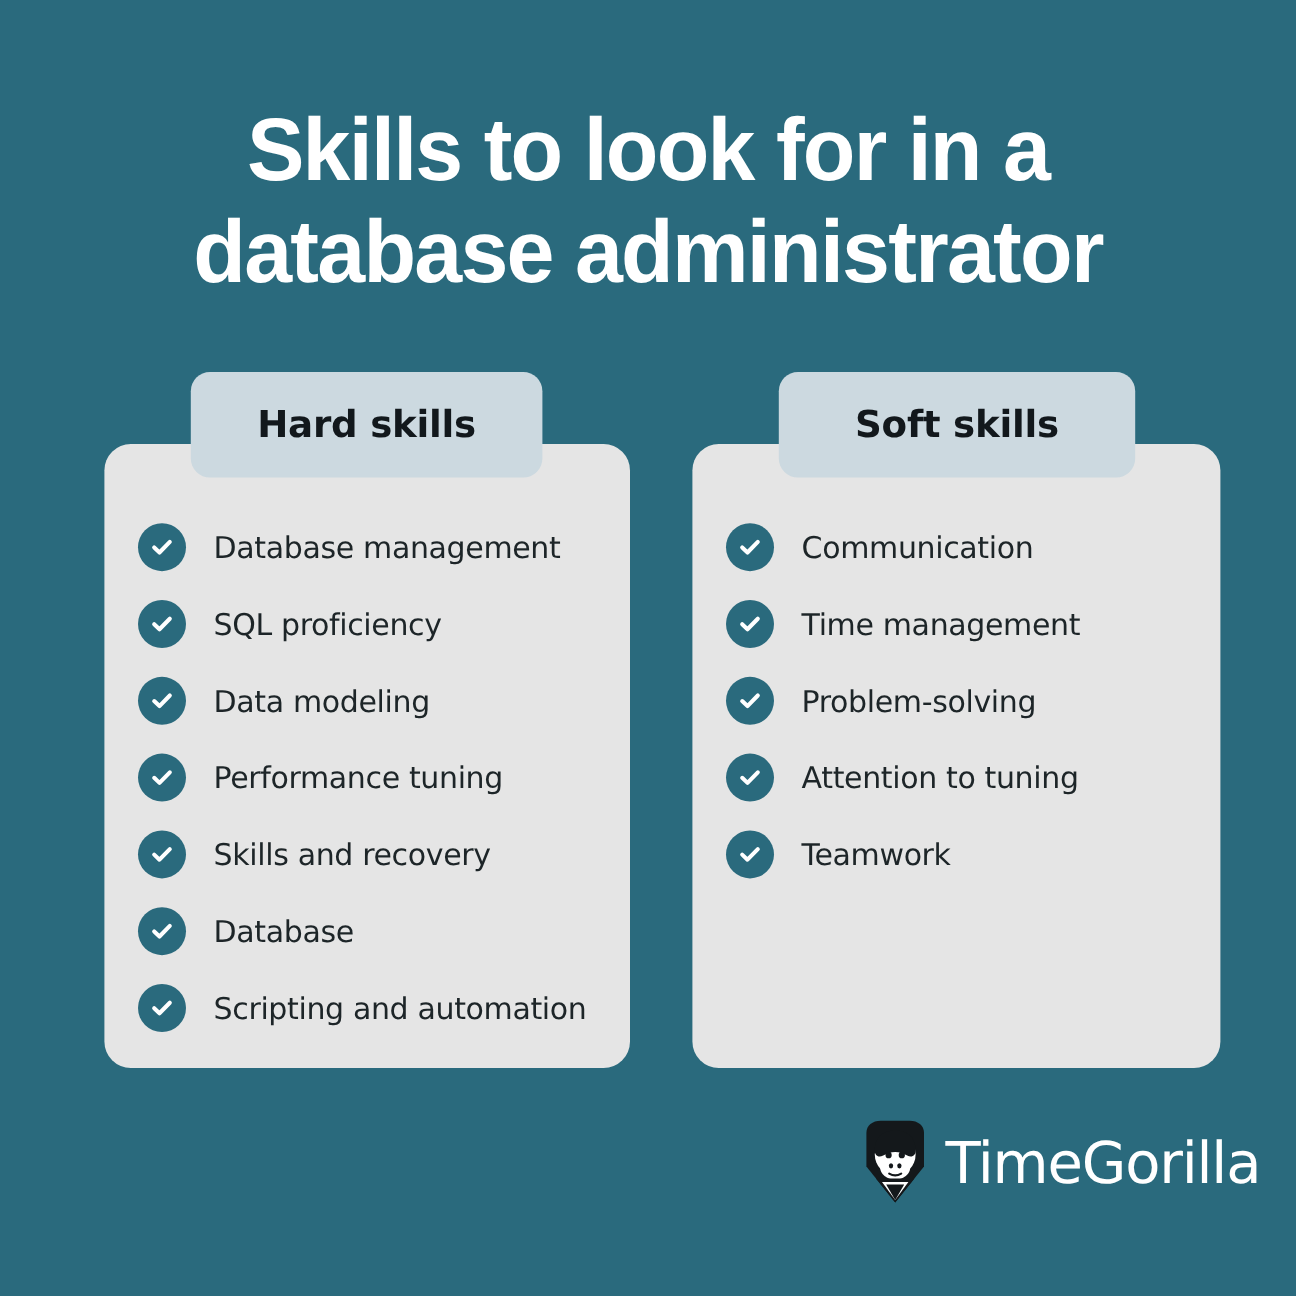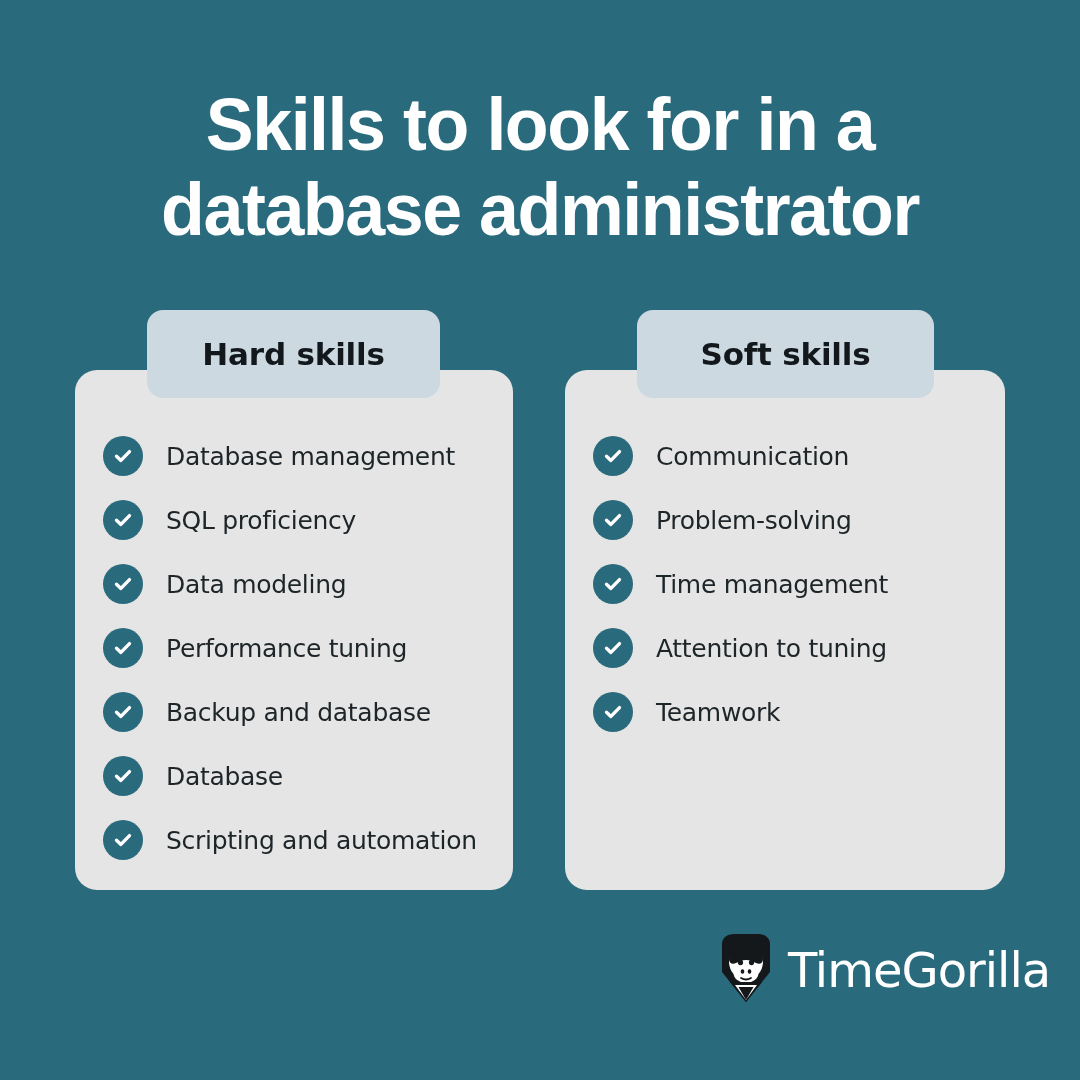--- a/index.html
+++ b/index.html
@@ -31,21 +31,21 @@
   }
   .title-line {
     display: block;
     transform: scaleX(0.97);
   }
 
   
   .columns {
     position: absolute;
     top: 310px;
-    left: 0;
+    left: 12px;
     width: 962px;
     height: 590px;
   }
   .column {
     position: absolute;
     top: 0;
   }
   .column.left  { left: 75px;  width: 438px; }
   .column.right { left: 565px; width: 440px; }
 
@@ -187,21 +187,21 @@
               </svg>
           </span>
           <span class="skill-label">Performance tuning</span>
         </li>
         <li class="skill-item">
           <span class="check-badge">
             <svg width="22" height="22" viewBox="0 0 22 22">
                 <path d="M4.5 11.2 L8.9 15.4 L17.5 6.6" fill="none" stroke="#ffffff" stroke-width="3.4" stroke-linecap="round" stroke-linejoin="round"></path>
               </svg>
           </span>
-          <span class="skill-label">Backup and database</span>
+          <span class="skill-label">Skills and recovery</span>
         </li>
         <li class="skill-item">
           <span class="check-badge">
             <svg width="22" height="22" viewBox="0 0 22 22">
                 <path d="M4.5 11.2 L8.9 15.4 L17.5 6.6" fill="none" stroke="#ffffff" stroke-width="3.4" stroke-linecap="round" stroke-linejoin="round"></path>
               </svg>
           </span>
           <span class="skill-label">Database</span>
         </li>
         <li class="skill-item">
@@ -229,29 +229,29 @@
               </svg>
           </span>
           <span class="skill-label">Communication</span>
         </li>
         <li class="skill-item">
           <span class="check-badge">
             <svg width="22" height="22" viewBox="0 0 22 22">
                 <path d="M4.5 11.2 L8.9 15.4 L17.5 6.6" fill="none" stroke="#ffffff" stroke-width="3.4" stroke-linecap="round" stroke-linejoin="round"></path>
               </svg>
           </span>
+          <span class="skill-label">Time management</span>
+        </li>
+        <li class="skill-item">
+          <span class="check-badge">
+            <svg width="22" height="22" viewBox="0 0 22 22">
+                <path d="M4.5 11.2 L8.9 15.4 L17.5 6.6" fill="none" stroke="#ffffff" stroke-width="3.4" stroke-linecap="round" stroke-linejoin="round"></path>
+              </svg>
+          </span>
           <span class="skill-label">Problem-solving</span>
-        </li>
-        <li class="skill-item">
-          <span class="check-badge">
-            <svg width="22" height="22" viewBox="0 0 22 22">
-                <path d="M4.5 11.2 L8.9 15.4 L17.5 6.6" fill="none" stroke="#ffffff" stroke-width="3.4" stroke-linecap="round" stroke-linejoin="round"></path>
-              </svg>
-          </span>
-          <span class="skill-label">Time management</span>
         </li>
         <li class="skill-item">
           <span class="check-badge">
             <svg width="22" height="22" viewBox="0 0 22 22">
                 <path d="M4.5 11.2 L8.9 15.4 L17.5 6.6" fill="none" stroke="#ffffff" stroke-width="3.4" stroke-linecap="round" stroke-linejoin="round"></path>
               </svg>
           </span>
           <span class="skill-label">Attention to tuning</span>
         </li>
         <li class="skill-item">

